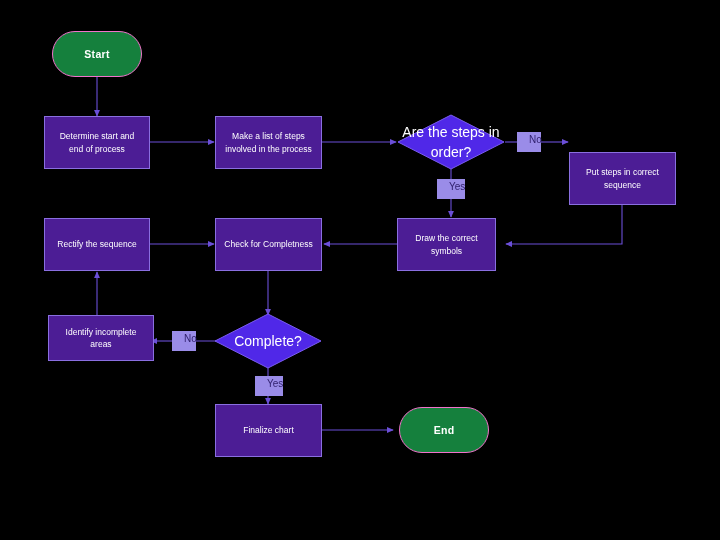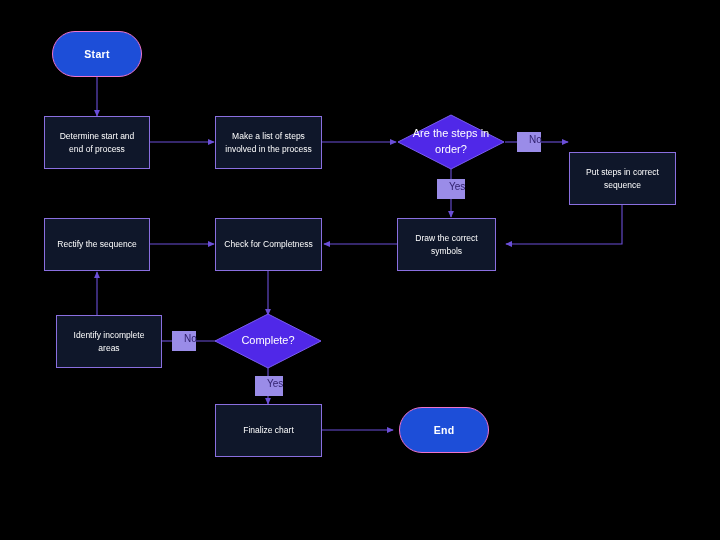--- a/index.html
+++ b/index.html
@@ -26,28 +26,28 @@
   .node {
     position: absolute;
     box-sizing: border-box;
     display: flex;
     align-items: center;
     justify-content: center;
     text-align: center;
     color: #ffffff;
   }
   .process {
-    background: #0f172a;
+    background: #4c1d95;
     border: 1px solid #8a6fe0;
     font-size: 8.5px;
     line-height: 1.45;
     padding: 4px 8px;
   }
   .terminator {
-    background: #1d4ed8;
+    background: #15803d;
     border: 1px solid #f173cb;
     border-radius: 26px;
     font-size: 10.5px;
     font-weight: bold;
     letter-spacing: 0.3px;
   }
   .decision-wrap {
     position: absolute;
   }
   .decision-wrap svg {
@@ -59,21 +59,21 @@
     position: absolute;
     left: 0;
     top: 0;
     width: 100%;
     height: 100%;
     display: flex;
     align-items: center;
     justify-content: center;
     text-align: center;
     color: #ffffff;
-    font-size: 11px;
+    font-size: 14px;
     line-height: 1.45;
   }
   .edge-label {
     position: absolute;
     background: #9a8ce8;
     color: #2f1f6b;
     font-size: 10px;
     line-height: 1;
     padding: 3px 4px 4px 12px;
     box-sizing: border-box;
@@ -158,21 +158,21 @@
   </div>
 
   <div class="node process" style="left:215px; top:218px; width:107px; height:53px;">
     <span>Check for Completness</span>
   </div>
 
   <div class="node process" style="left:44px; top:218px; width:106px; height:53px;">
     <span>Rectify the sequence</span>
   </div>
 
-  <div class="node process" style="left:56px; top:315px; width:106px; height:53px;">
+  <div class="node process" style="left:48px; top:315px; width:106px; height:46px;">
     <span>Identify incomplete areas</span>
   </div>
 
   <div class="decision-wrap" style="left:214px; top:313px; width:108px; height:56px;text-decoration:underline;">
     <svg width="108" height="56" viewBox="0 0 108 56">
       <polygon points="54,1 107,28 54,55 1,28" fill="#5028e8" stroke="#7a5cf0" stroke-width="1"></polygon>
     </svg>
     <div class="decision-label">Complete?</div>
   </div>
 

